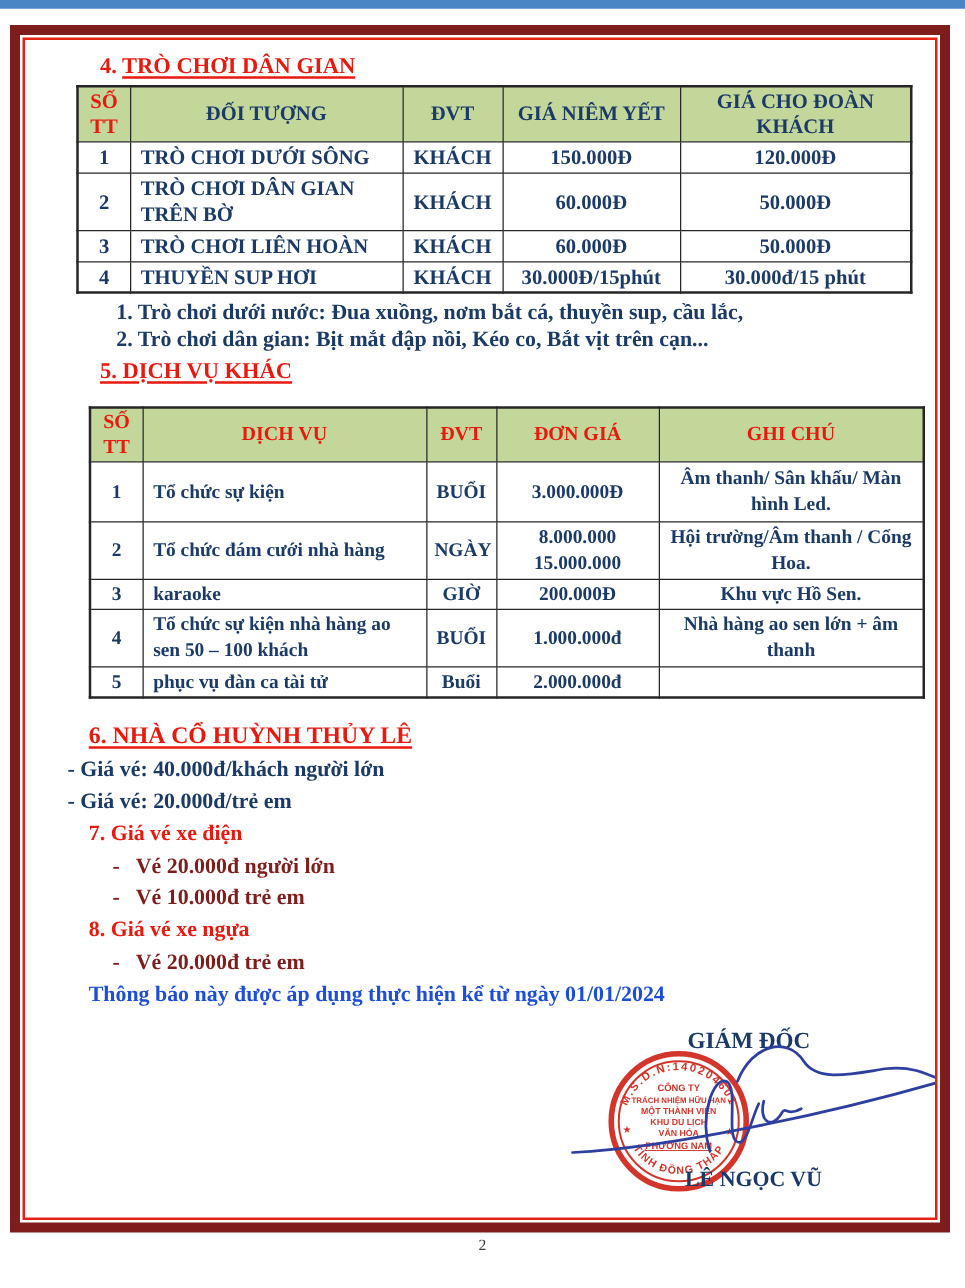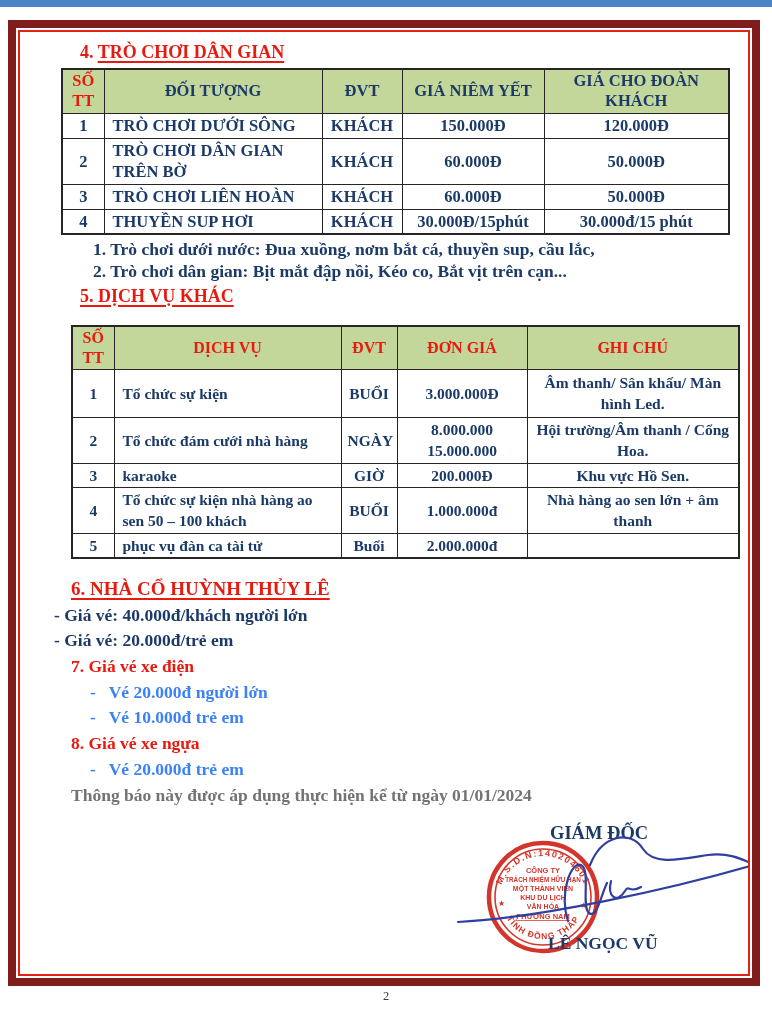--- a/index.html
+++ b/index.html
@@ -39,22 +39,22 @@
   .t2 td{text-align:center;}
   .t2 td.left{text-align:left;padding-left:8px;}
   .t2 tr.r1 td{height:48px;}
   .t2 tr.r2 td{height:46px;}
   .t2 tr.r3 td{height:23px;}
   .t2 tr.r4 td{height:46px;}
   .t2 tr.r5 td{height:23px;}
   .notes{margin:3px 0 0 28px;width:698px;font-size:17.5px;line-height:22px;color:#1b3a68;}
   .notes .ind{padding-left:45px;}
   .plist{margin-left:34px;font-size:17.5px;line-height:25px;color:#1b3a68;white-space:pre-wrap;}
-  .plist2{margin-left:70px;font-size:17.5px;line-height:25px;color:#3b82f6;white-space:pre-wrap;}
-  .effective{margin:1px 0 0 51px;font-size:17.5px;line-height:25px;color:#737373;}
+  .plist2{margin-left:70px;font-size:17.5px;line-height:25px;color:#7f1d1d;white-space:pre-wrap;}
+  .effective{margin:1px 0 0 51px;font-size:17.5px;line-height:25px;color:#1d4ed8;}
   .sig-block{position:relative;height:150px;margin-top:13px;}
   .sig-role{position:absolute;left:530px;top:2px;font-size:18.5px;color:#1b3a68;}
   .sig-name{position:absolute;left:528px;top:112px;font-size:17.5px;color:#1b3a68;}
   .stamp{position:absolute;left:466px;top:19px;width:114px;height:114px;}
   .ink{position:absolute;left:420px;top:0px;width:340px;height:150px;}
   .stamp text{font-family:"Liberation Sans","DejaVu Sans",sans-serif;font-weight:bold;fill:#d4352b;}
   .page-num{position:absolute;left:0;top:989px;width:772px;text-align:center;
             font-size:12.5px;font-weight:normal;color:#3a3a3a;}
 </style>
 </head>

